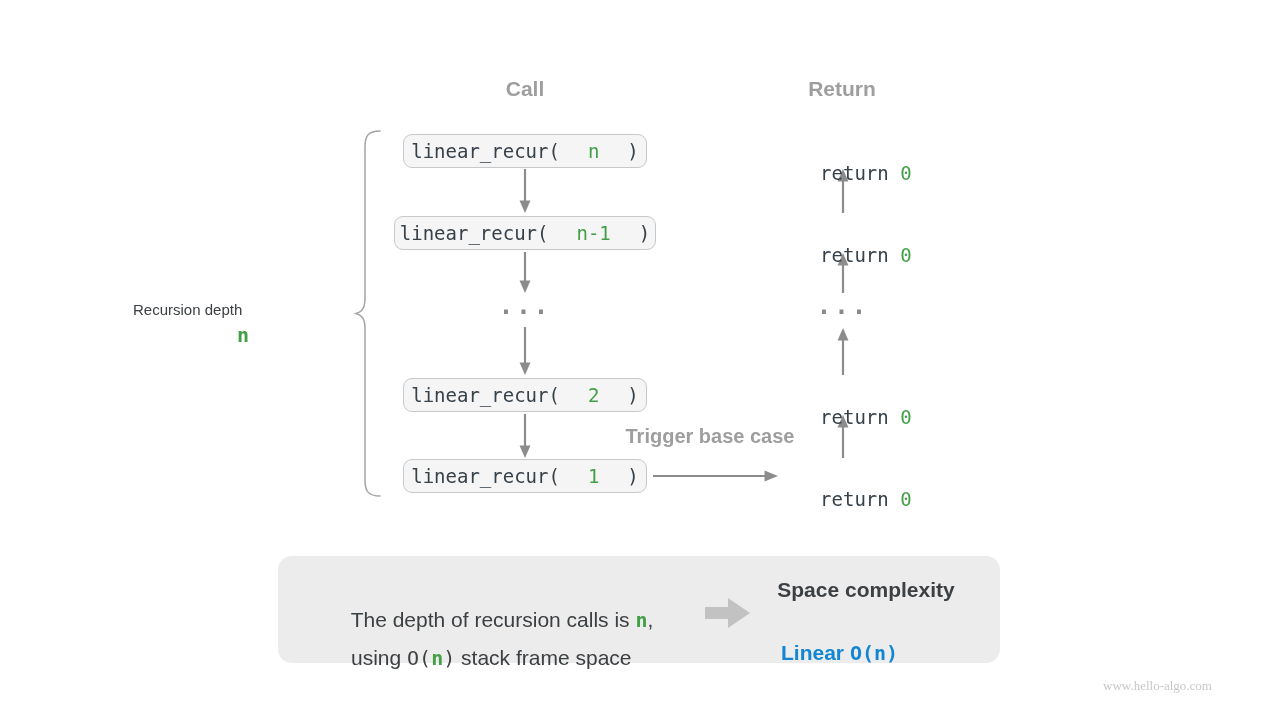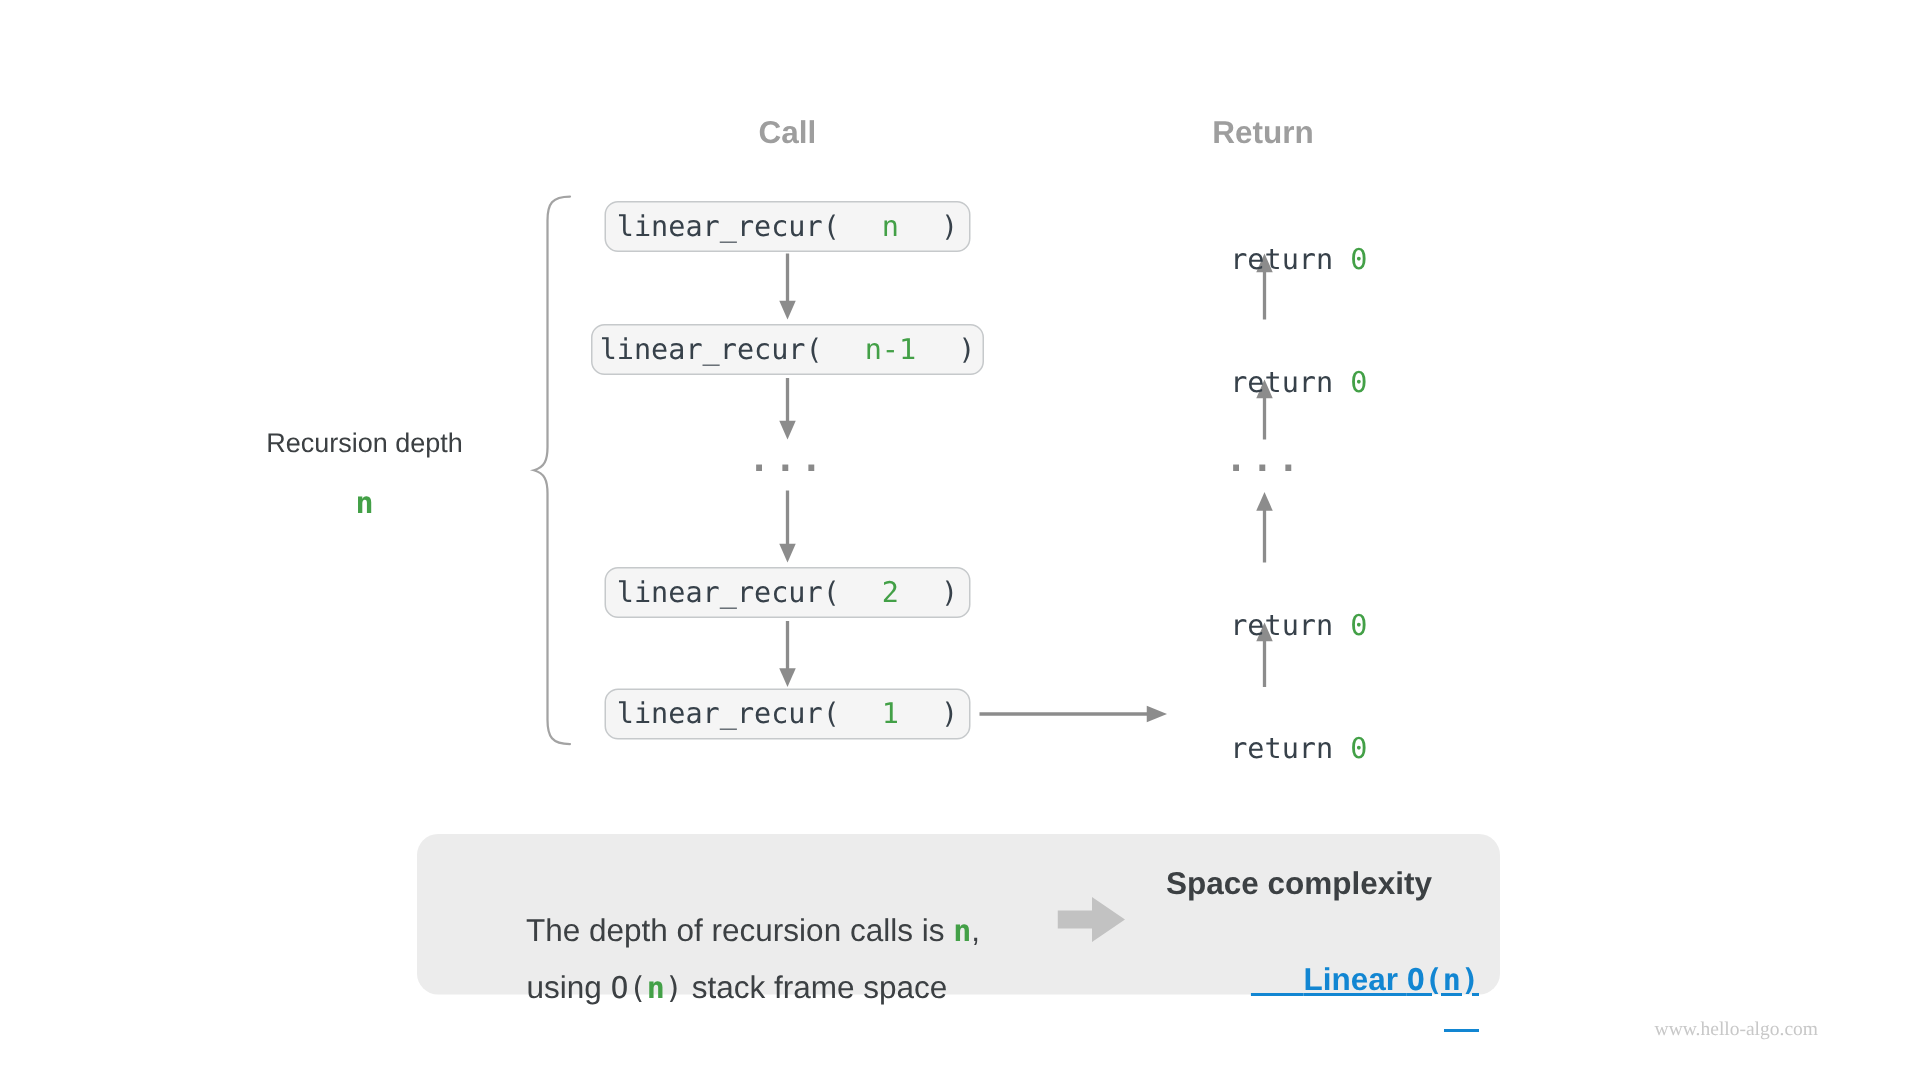--- a/index.html
+++ b/index.html
@@ -23,37 +23,37 @@
   }
   .green{color:var(--green);}
   .ret-row{
     font-family:"DejaVu Sans Mono",monospace;font-size:19px;color:var(--code);
     width:170px;text-align:center;white-space:pre;line-height:22px;
   }
   .dots{
     font-family:"DejaVu Sans Mono",monospace;font-size:24px;font-weight:bold;
     color:#8a8a8a;letter-spacing:3px;width:120px;text-align:center;
   }
-  .depth-text{font-size:18px;color:var(--dark);width:220px;text-align:center;}
+  .depth-text{font-size:15px;color:var(--dark);width:220px;margin-top:16px;}
   .depth-var{font-family:"DejaVu Sans Mono",monospace;font-size:20px;font-weight:bold;
     color:var(--green);width:220px;text-align:center;}
   .trigger{font-size:20px;font-weight:bold;color:var(--gray-label);
     width:240px;text-align:center;}
   .summary-box{
     left:278px;top:556px;width:722px;height:107px;border-radius:14px;
     background:#ececec;
   }
   .sum-line{font-size:21px;color:var(--dark);white-space:pre;line-height:26px;text-align:center;}
   .sum-line .mono{font-size:20px;}
   .sum-var{font-family:"DejaVu Sans Mono",monospace;font-size:20px;font-weight:600;
     color:var(--green);}
   .result-title{font-size:21px;font-weight:bold;color:var(--dark);
     width:240px;text-align:center;}
   .result-value{font-size:21px;font-weight:bold;color:var(--blue);
-    width:240px;text-align:right;white-space:pre;text-decoration:underline;}
+    width:240px;text-align:left;white-space:pre;}
   .result-value .mono{font-size:20px;font-weight:bold;}
   .watermark{
     font-family:Liberation Serif, serif;font-size:13px;color:#c8c8c8;
     right:68px;top:678px;width:200px;text-align:right;
   }
   svg.overlay{position:absolute;left:0;top:0;pointer-events:none;}
 </style>
 </head>
 <body>
 
@@ -131,20 +131,21 @@
     <span>return </span><span class="green">0</span>
   </div>
   <div class="abs dots" style="left:783px;top:292px">...</div>
   <div class="abs ret-row" style="left:758px;top:384px">
     <span>return </span><span class="green">0</span>
   </div>
   <div class="abs ret-row" style="left:758px;top:466px">
     <span>return </span><span class="green">0</span>
   </div>
 
+  <div class="abs trigger" style="left:590px;top:425px">Trigger base case</div>
 
   <div class="abs depth-text" style="left:133px;top:285px">Recursion depth</div>
   <div class="abs depth-var" style="left:133px;top:323px">n</div>
 
   <div class="abs summary-box">
     <div class="abs sum-line" style="left:38px;top:25px">
       <span>The depth of recursion calls is </span><span class="sum-var">n</span><span>,</span>
     </div>
     <div class="abs sum-line" style="left:38px;top:63px">
       <span>using </span><span class="mono">O(</span><span class="sum-var">n</span><span class="mono">)</span><span> stack frame space</span>

